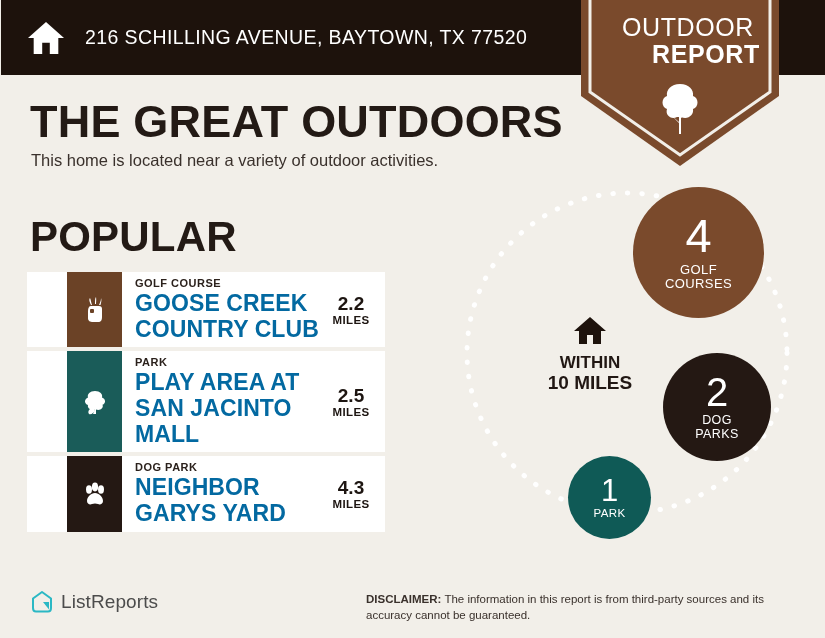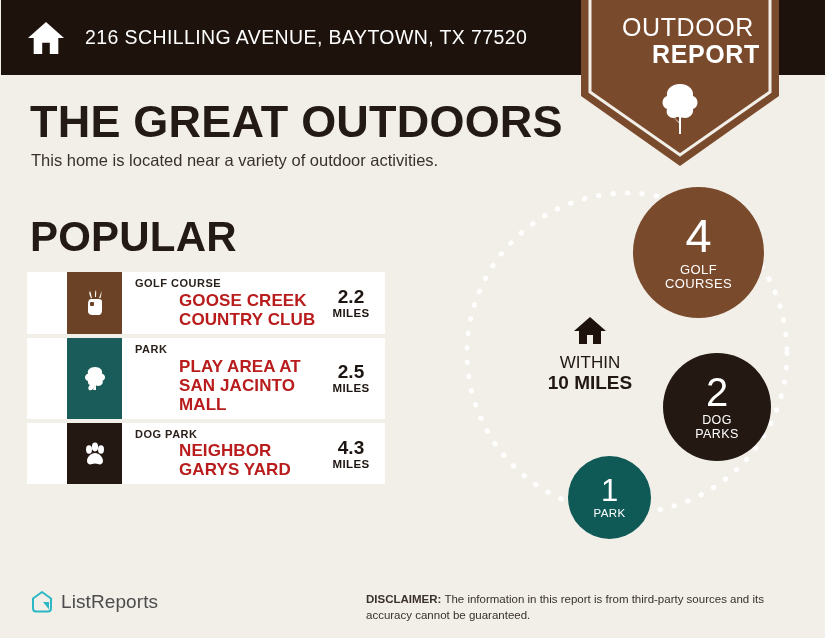--- a/index.html
+++ b/index.html
@@ -152,26 +152,25 @@
   }
   .item-text { flex: 1 1 auto; }
   .item-category {
     font-size: 11px;
     font-weight: 700;
     letter-spacing: 0.5px;
     color: #2b211c;
     line-height: 1.25;
   }
   .item-name {
-    font-size: 17px;
+    font-size: 23px;
     font-weight: 700;
     letter-spacing: 0.1px;
-    color: #b91c1c;
+    color: #0369a1;
     line-height: 1.12;
-    margin-left: 44px;
   }
   .item-distance {
     flex: 0 0 auto;
     width: 60px;
     text-align: center;
     padding-right: 4px;
   }
   .distance-value {
     display: block;
     font-size: 19px;
@@ -248,21 +247,21 @@
     position: absolute;
     left: 70px;
     top: 148px;
     width: 130px;
     text-align: center;
   }
   .center-home-icon { width: 34px; height: 30px; display: block; margin: 0 auto 7px; }
   .center-line1 {
     display: block;
     font-size: 17px;
-    font-weight: 400;
+    font-weight: 700;
     color: #211713;
     line-height: 1.12;
   }
   .center-line2 {
     display: block;
     font-size: 19px;
     font-weight: 700;
     color: #211713;
     line-height: 1.12;
   }

